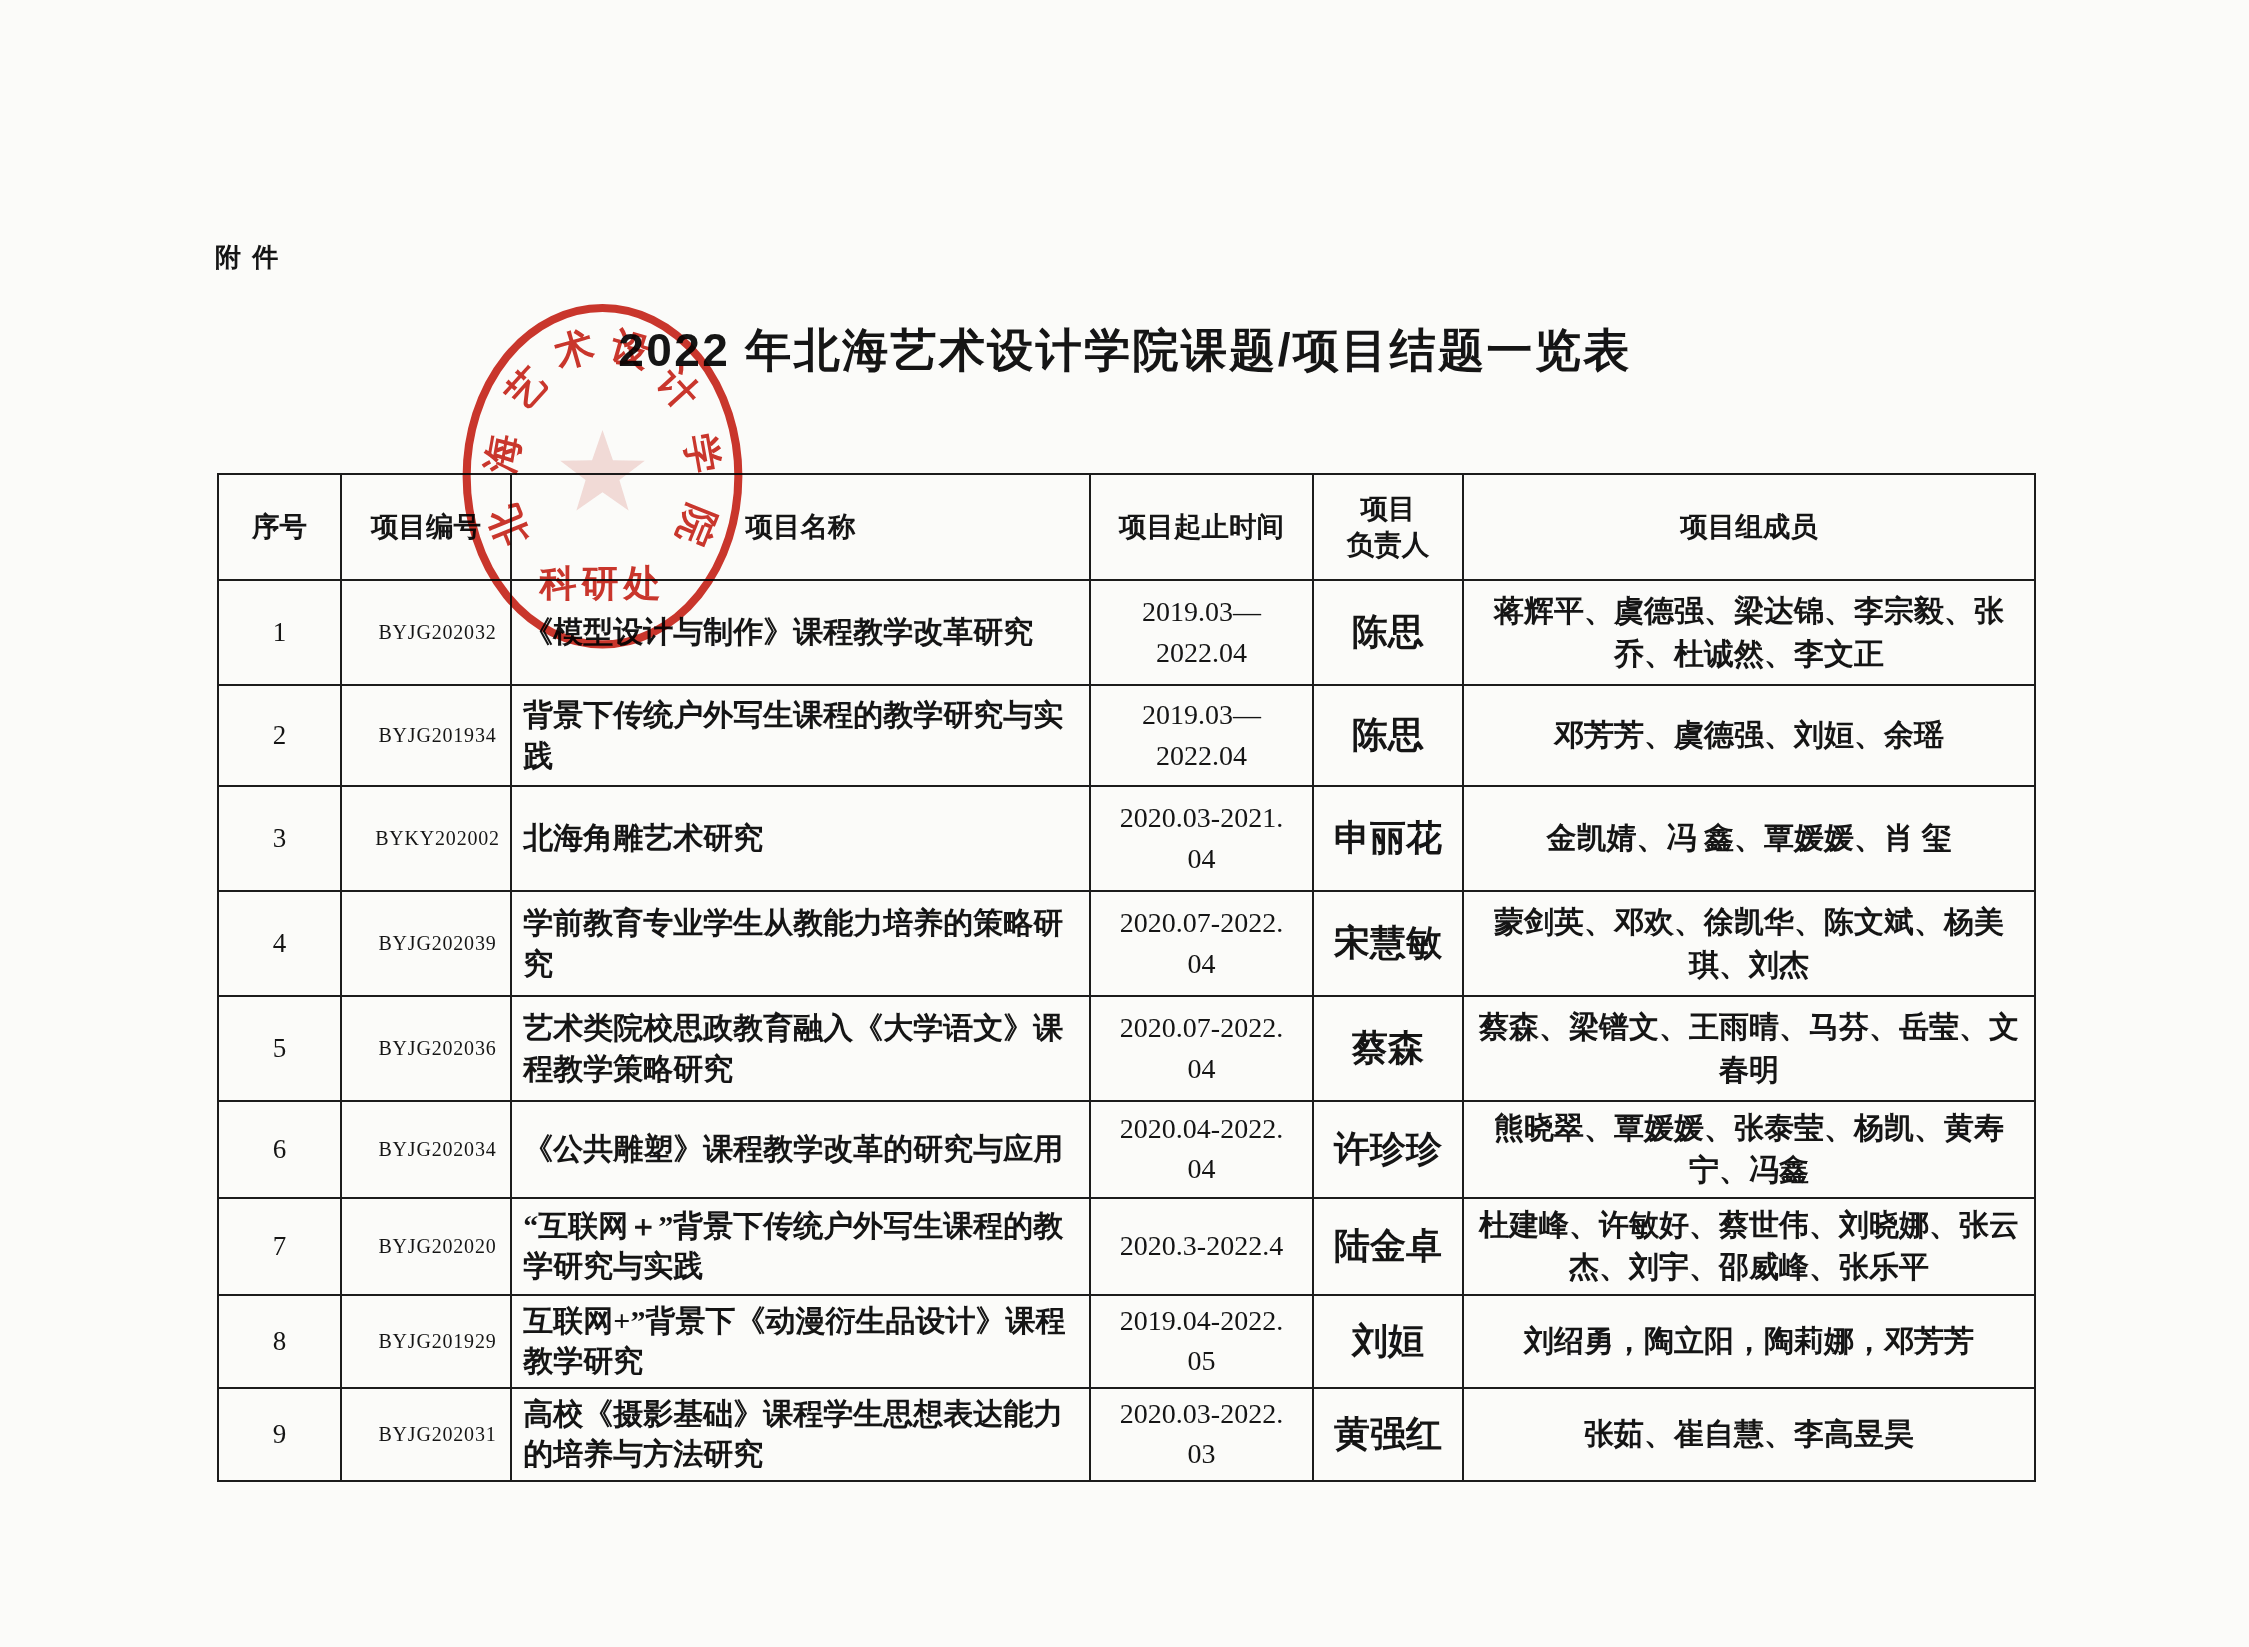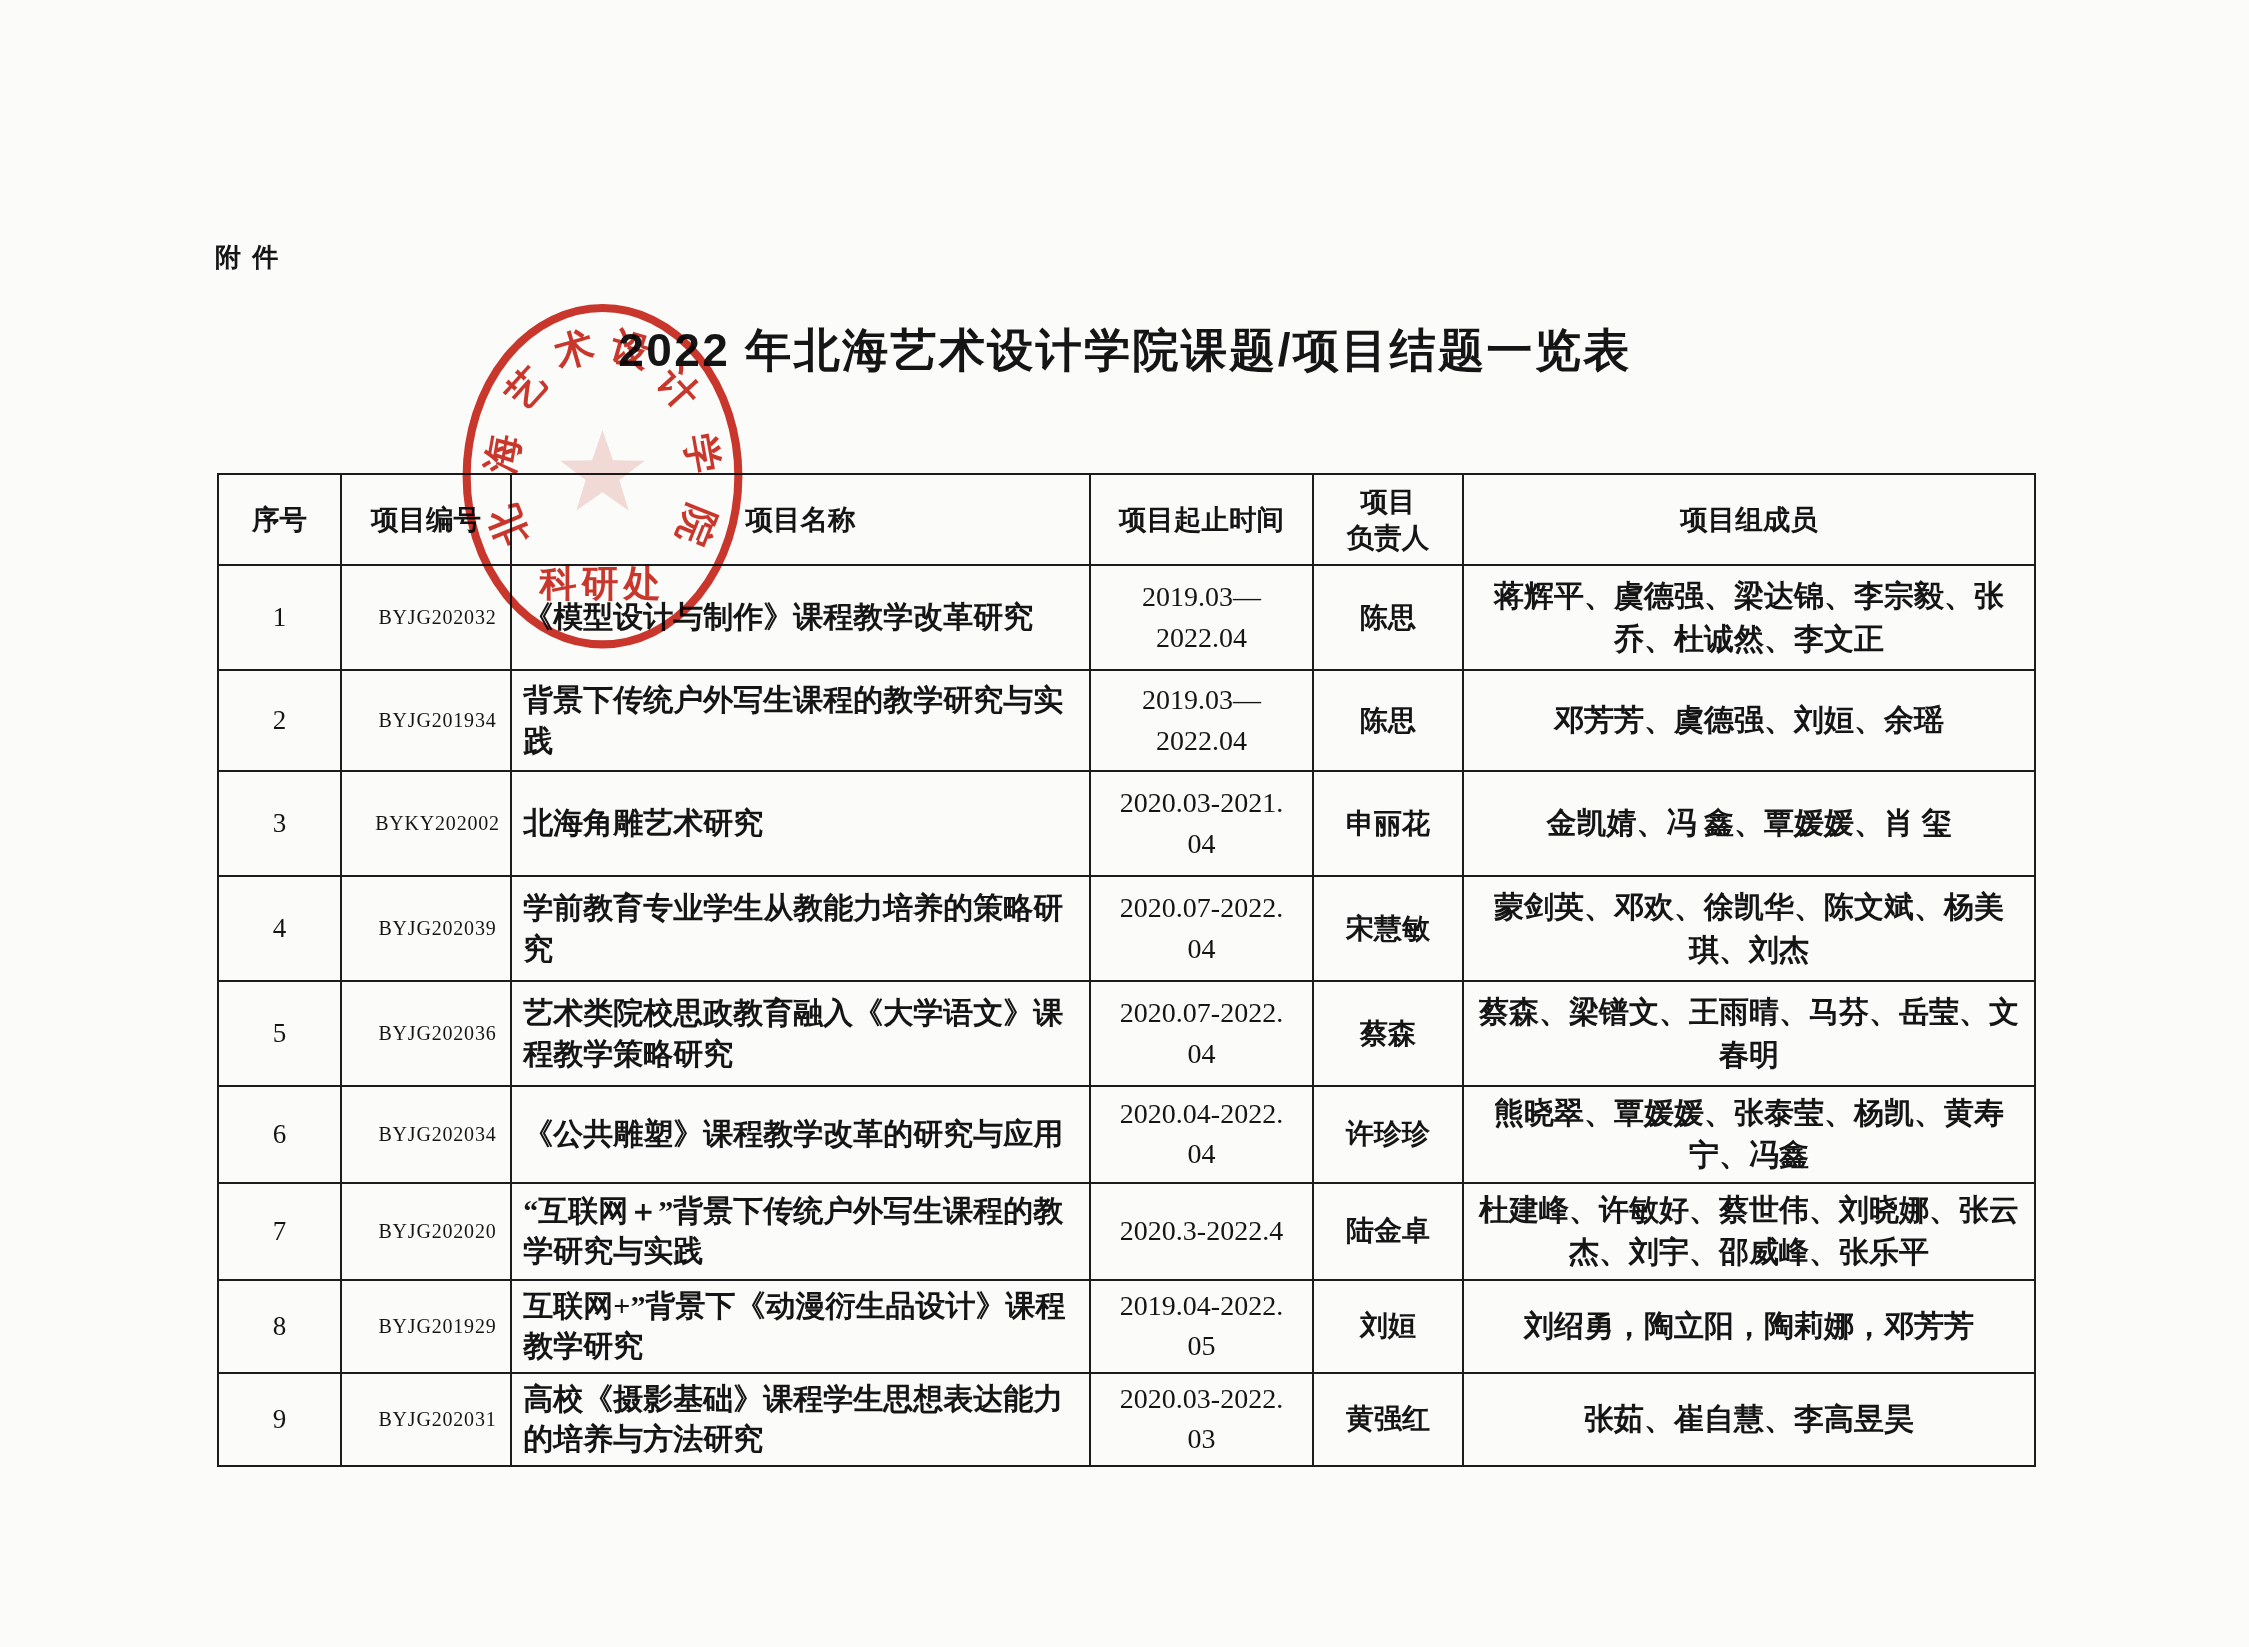--- a/index.html
+++ b/index.html
@@ -26,40 +26,40 @@
   .list-table{
     position:absolute;left:217px;top:473px;
     width:1816px;
     border-collapse:collapse;table-layout:fixed;
   }
   .list-table th,.list-table td{
     border:2.4px solid #1c1c1c;
     vertical-align:middle;
     overflow:hidden;
   }
-  .list-table thead tr{height:91px;}
+  .list-table thead tr{height:106px;}
   .list-table tbody tr:nth-child(1){height:105px;}
   .list-table tbody tr:nth-child(2){height:101px;}
   .list-table tbody tr:nth-child(3){height:105px;}
   .list-table tbody tr:nth-child(4){height:105px;}
   .list-table tbody tr:nth-child(5){height:105px;}
   .list-table tbody tr:nth-child(6){height:85px;}
   .list-table tbody tr:nth-child(7){height:85px;}
   .list-table tbody tr:nth-child(8){height:77px;}
   .list-table tbody tr:nth-child(9){height:79px;}
   .list-table th{
     font-family:"Liberation Sans","DejaVu Sans",sans-serif;
     font-weight:700;font-size:27.5px;text-align:center;
     white-space:pre-line;line-height:1.3;
   }
   .c-no{text-align:center;font-size:27px;}
   .c-code{text-align:center;font-size:20px;letter-spacing:0.8px;padding-left:24px;}
   .c-name{text-align:left;font-size:30px;padding:4.9px 11.3px;line-height:1.35;font-weight:600;}
   .c-period{text-align:center;font-size:28px;white-space:pre-line;line-height:1.45;}
-  .c-leader{text-align:center;font-size:28px;font-weight:600;border-radius:14px;}
+  .c-leader{text-align:center;font-size:36px;font-weight:600;border-radius:14px;}
   .c-members{text-align:center;font-size:30px;padding:4.9px 13px;line-height:1.42;font-weight:600;}
   
   .stamp{
     position:absolute;left:444px;top:290px;
     width:317px;height:374px;
     mix-blend-mode:multiply;
     opacity:.93;
     pointer-events:none;
   }
   .stamp text{

